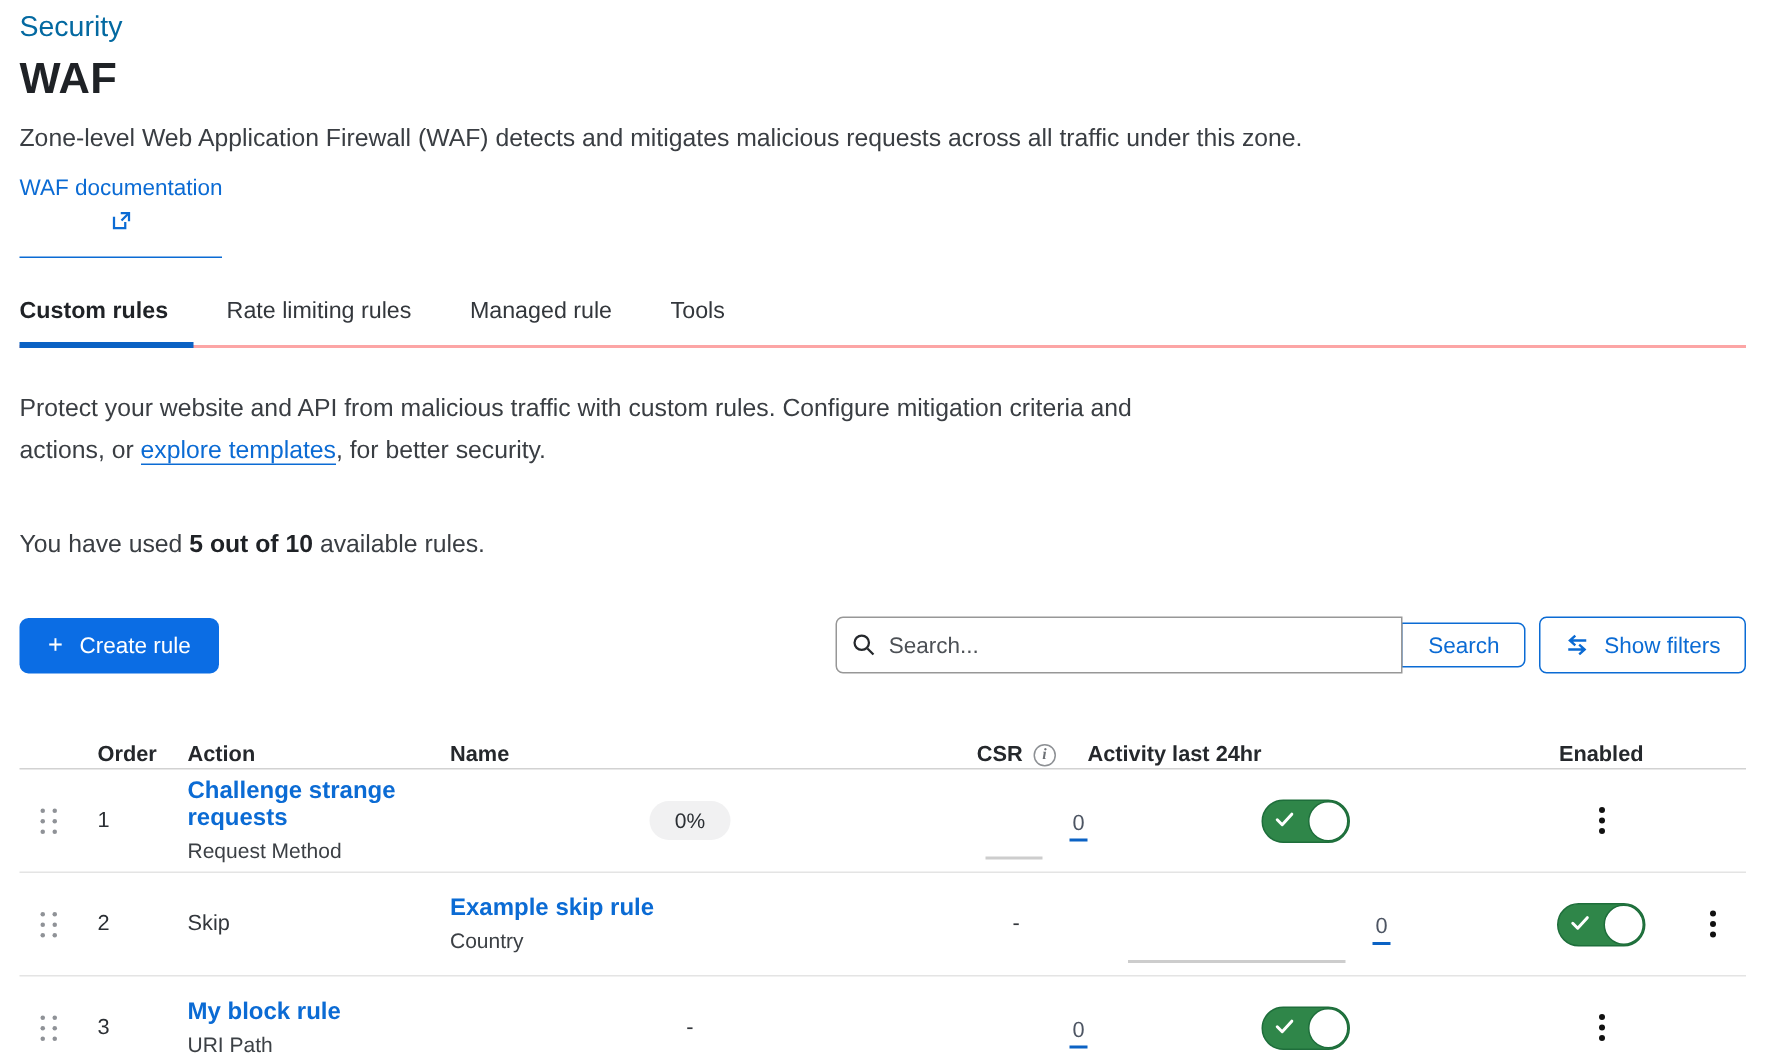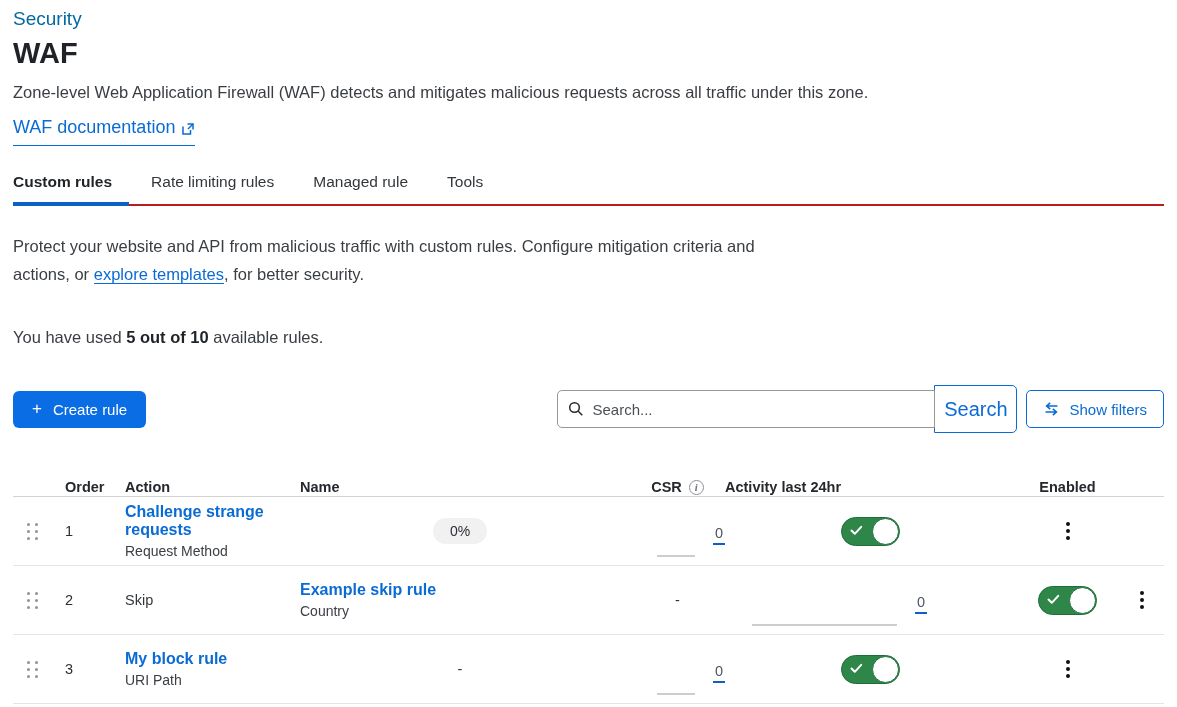--- a/index.html
+++ b/index.html
@@ -8,25 +8,25 @@
     font-family:"Liberation Sans","DejaVu Sans",sans-serif;
     color:#25282c;
     padding:8px 13px 0 13px;
   }
   a { text-decoration:none; }
 
   
   .breadcrumb { font-size:19px; color:#0369a1; margin-bottom:7px; }
   .page-title { font-size:29px; font-weight:700; color:#1f2226; letter-spacing:.2px; margin-bottom:13px; }
   .page-desc  { font-size:16.5px; color:#3a3e43; margin-bottom:15px; }
-  .doc-link { font-size:18px; color:var(--link); border-bottom:1px solid var(--link); padding-bottom:7px; display:inline-flex; align-items:center; gap:6px; cursor:pointer; }
+  .doc-link { font-size:15px; color:var(--link); border-bottom:1px solid var(--link); padding-bottom:19px; display:inline-flex; align-items:center; gap:6px; cursor:pointer;flex-direction:column; }
   .doc-link svg { margin-bottom:-2px; }
 
   
-  .tabs { display:flex; margin-top:27px; border-bottom:2px solid #b91c1c; }
+  .tabs { display:flex; margin-top:27px; border-bottom:2px solid #fca5a5; }
   .tab { font-size:15.5px; color:#33373c; padding:0 17px 13px 0; margin-right:22px; position:relative; cursor:pointer; }
   .tab.active { font-weight:700; color:#1f2226; }
   .tab.active::after { content:""; position:absolute; left:0; right:0; bottom:-2px; height:4px; background:var(--tab-underline); }
 
   
   .intro { margin-top:26px; max-width:745px; font-size:16.5px; line-height:28px; color:#3a3e43; }
   .intro a { color:var(--link); border-bottom:1px solid var(--link); cursor:pointer; }
   .usage { margin-top:40px; font-size:16.5px; color:#3a3e43; }
   .usage b { color:#1f2226; }
 
@@ -40,22 +40,22 @@
   .btn-create .plus { font-size:17px; font-weight:400; margin-top:-1px; }
   .toolbar-right { margin-left:auto; display:flex; align-items:center; }
   .search-wrap { position:relative; }
   .search-wrap svg { position:absolute; left:11px; top:11px; }
   .search-input {
     width:378px; height:38px; border:1px solid #979797; border-radius:5px 0 0 5px;
     padding:0 10px 0 34px; font-size:15px; color:#33373c; font-family:inherit; outline:none;
   }
   .search-input::placeholder { color:#4c5055; opacity:1; }
   .btn-search {
-    height:48px; width:83px; margin-left:-1px; background:#fff; border:1px solid var(--link);
-    border-radius:0 5px 5px 0; color:var(--link); font-size:20px; cursor:pointer; font-family:inherit;
+    height:30px; width:83px; margin-left:-1px; background:#fff; border:1px solid var(--link);
+    border-radius:0 5px 5px 0; color:var(--link); font-size:15px; cursor:pointer; font-family:inherit;
   }
   .btn-filters {
     height:38px; margin-left:9px; padding:0 16px; background:#fff; border:1px solid var(--link);
     border-radius:5px; color:var(--link); font-size:15px; cursor:pointer; font-family:inherit;
     display:inline-flex; align-items:center; gap:9px;
   }
 
   
   .table { margin-top:30px; }
   .thead, .trow {

